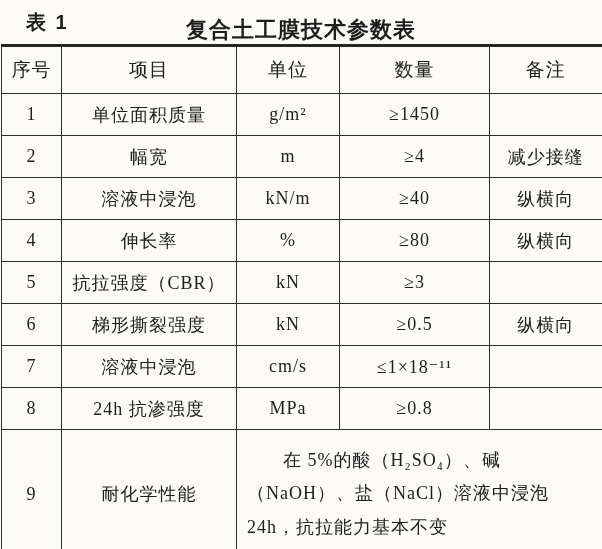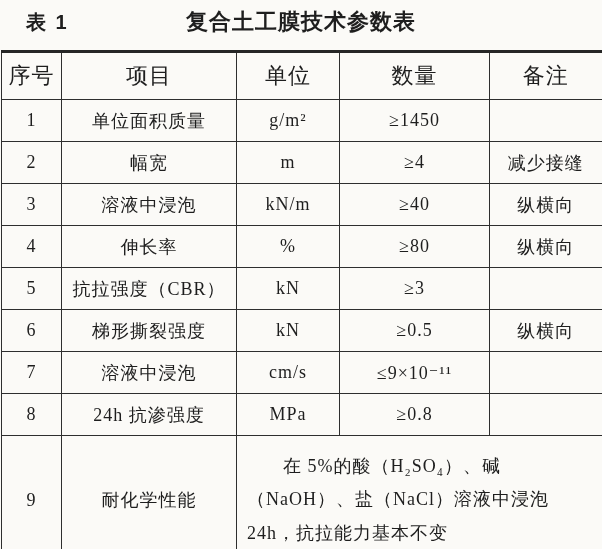--- a/index.html
+++ b/index.html
@@ -15,36 +15,36 @@
     overflow: hidden;
   }
   .doc {
     width: 602px;
     box-sizing: border-box;
     padding-top: 7px;
   }
   .title-row {
     position: relative;
     height: 33px;
-    margin-bottom: 10px;
+    margin-bottom: 4px;
   }
   .table-label {
     position: absolute;
     left: 26px;
     top: 2px;
     font-family: "Liberation Sans", "DejaVu Sans", sans-serif;
     font-weight: bold;
     font-size: 20px;
     letter-spacing: 2px;
   }
   .doc-title {
     position: absolute;
     left: 0;
     right: 0;
-    top: 0;
+    top: 8px;
     text-align: center;
     font-family: "Liberation Sans", "DejaVu Sans", sans-serif;
     font-weight: bold;
     font-size: 22px;
     letter-spacing: 1px;
   }
   table.params-table {
     width: 600px;
     margin-left: 1px;
     border-collapse: collapse;
@@ -62,21 +62,21 @@
     font-size: 18px;
     padding: 0;
     letter-spacing: 1px;
   }
   .params-table th:last-child,
   .params-table td:last-child {
     border-right: none;
   }
   .params-table thead th {
     height: 46px;
-    font-size: 22px;
+    font-size: 19px;
   }
   .params-table tbody td {
     height: 41px;
   }
   .params-table td.desc-cell {
     text-align: left;
     font-size: 18px;
     line-height: 1.85;
     padding: 8px 16px 8px 10px;
     text-indent: 2em;
@@ -153,21 +153,21 @@
         <td>6</td>
         <td>梯形撕裂强度</td>
         <td>kN</td>
         <td>≥0.5</td>
         <td>纵横向</td>
       </tr>
       <tr>
         <td>7</td>
         <td>溶液中浸泡</td>
         <td>cm/s</td>
-        <td>≤9×10⁻¹¹</td>
+        <td>≤1×18⁻¹¹</td>
         <td></td>
       </tr>
       <tr>
         <td>8</td>
         <td>24h 抗渗强度</td>
         <td>MPa</td>
         <td>≥0.8</td>
         <td></td>
       </tr>
       <tr class="chem-row">

